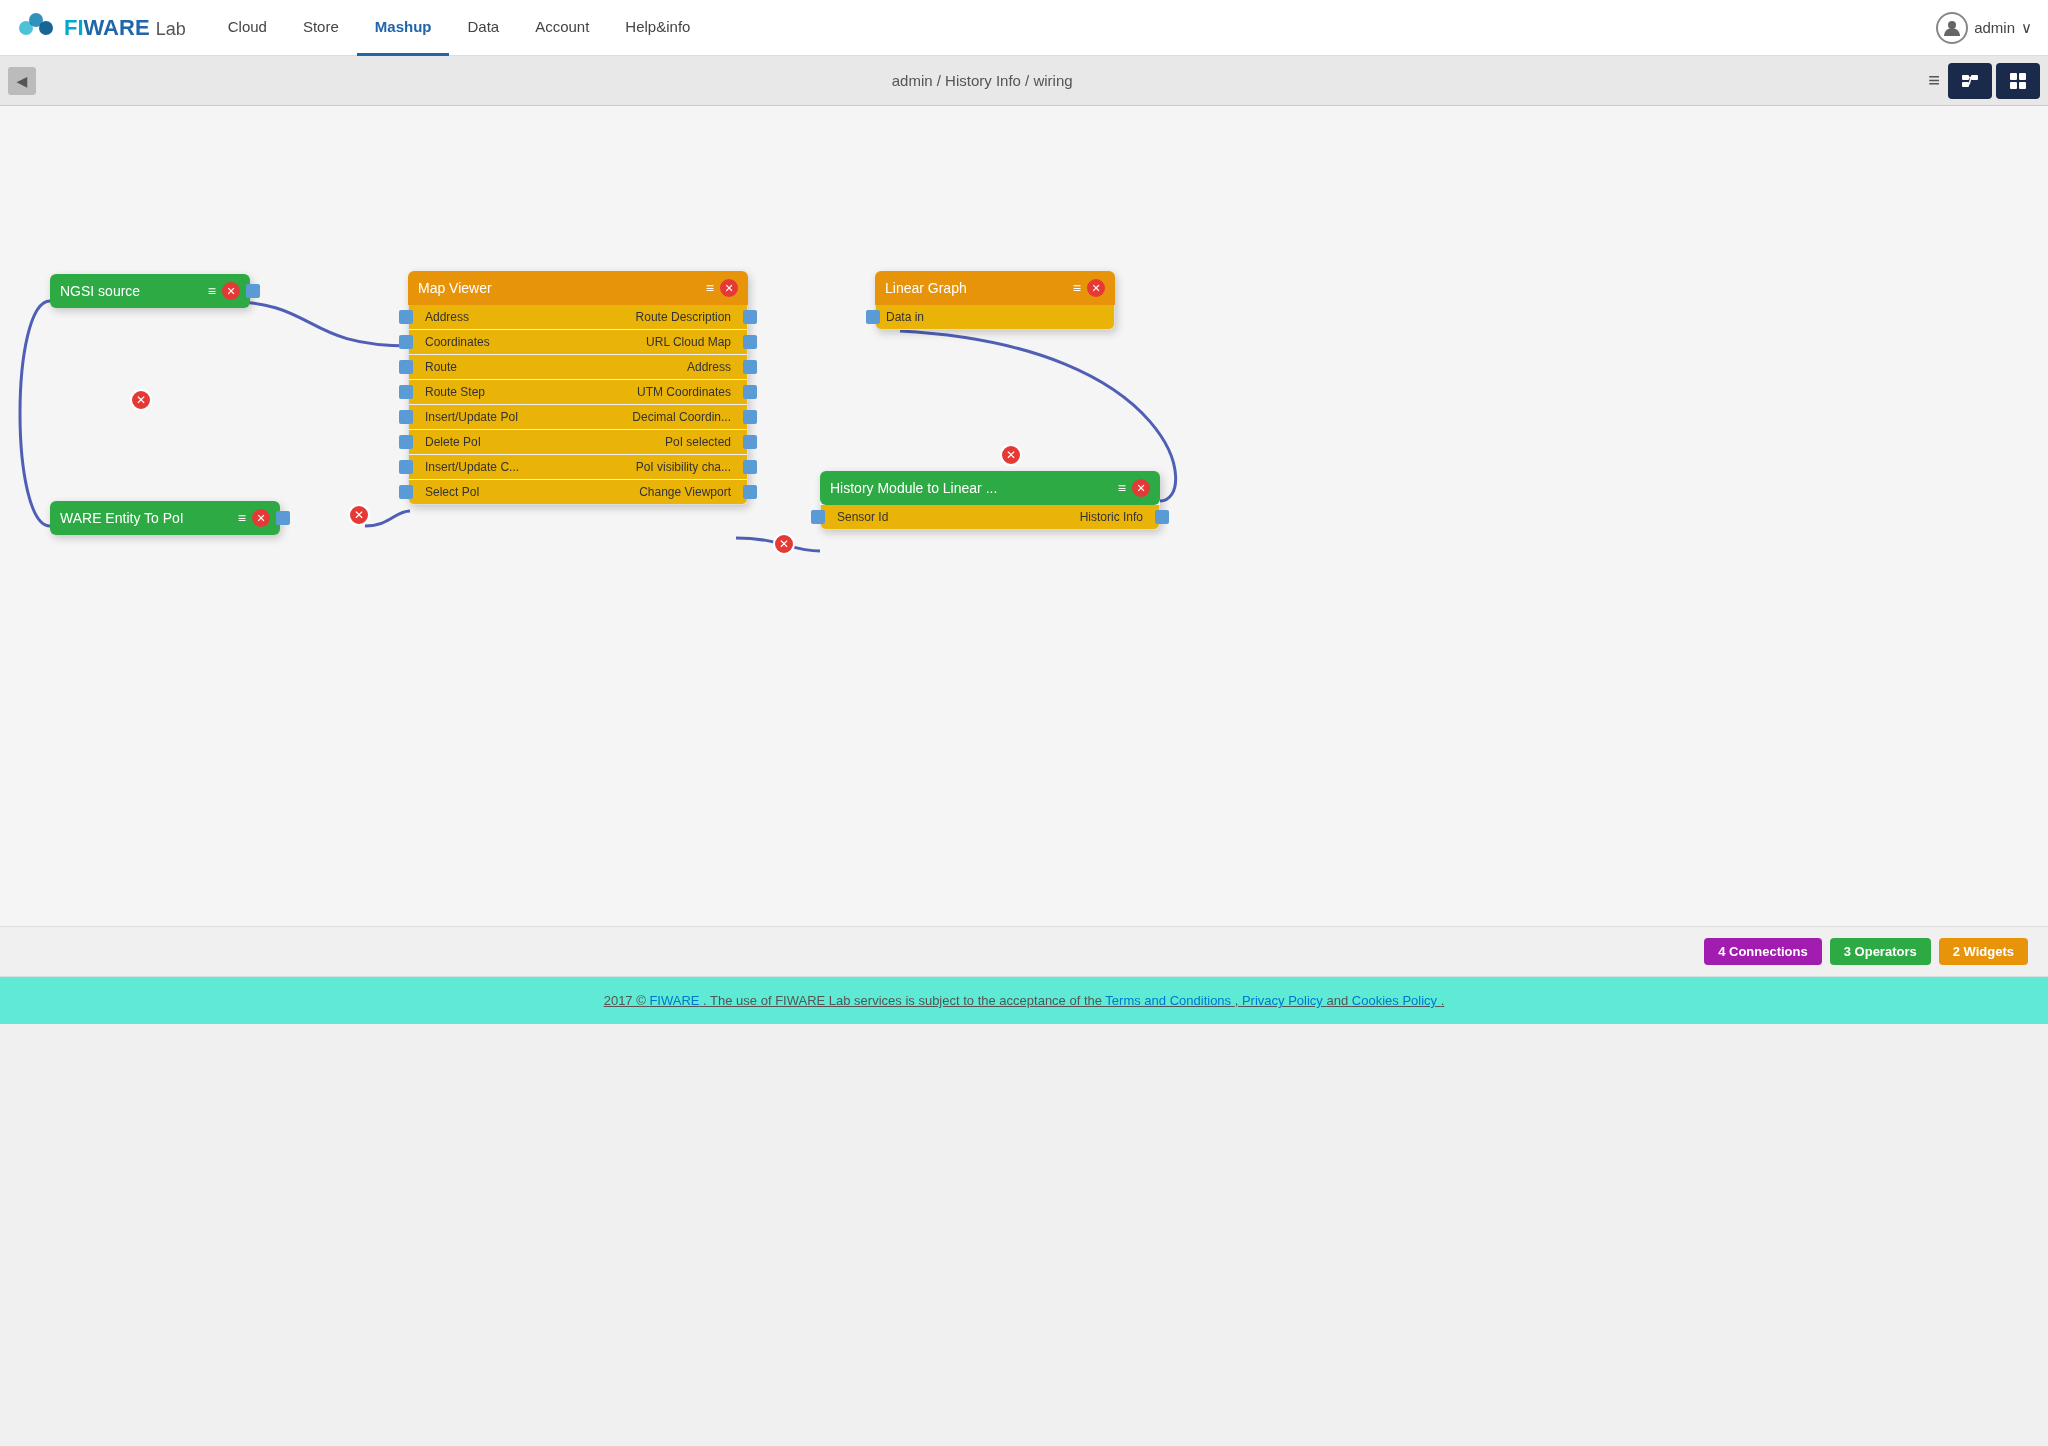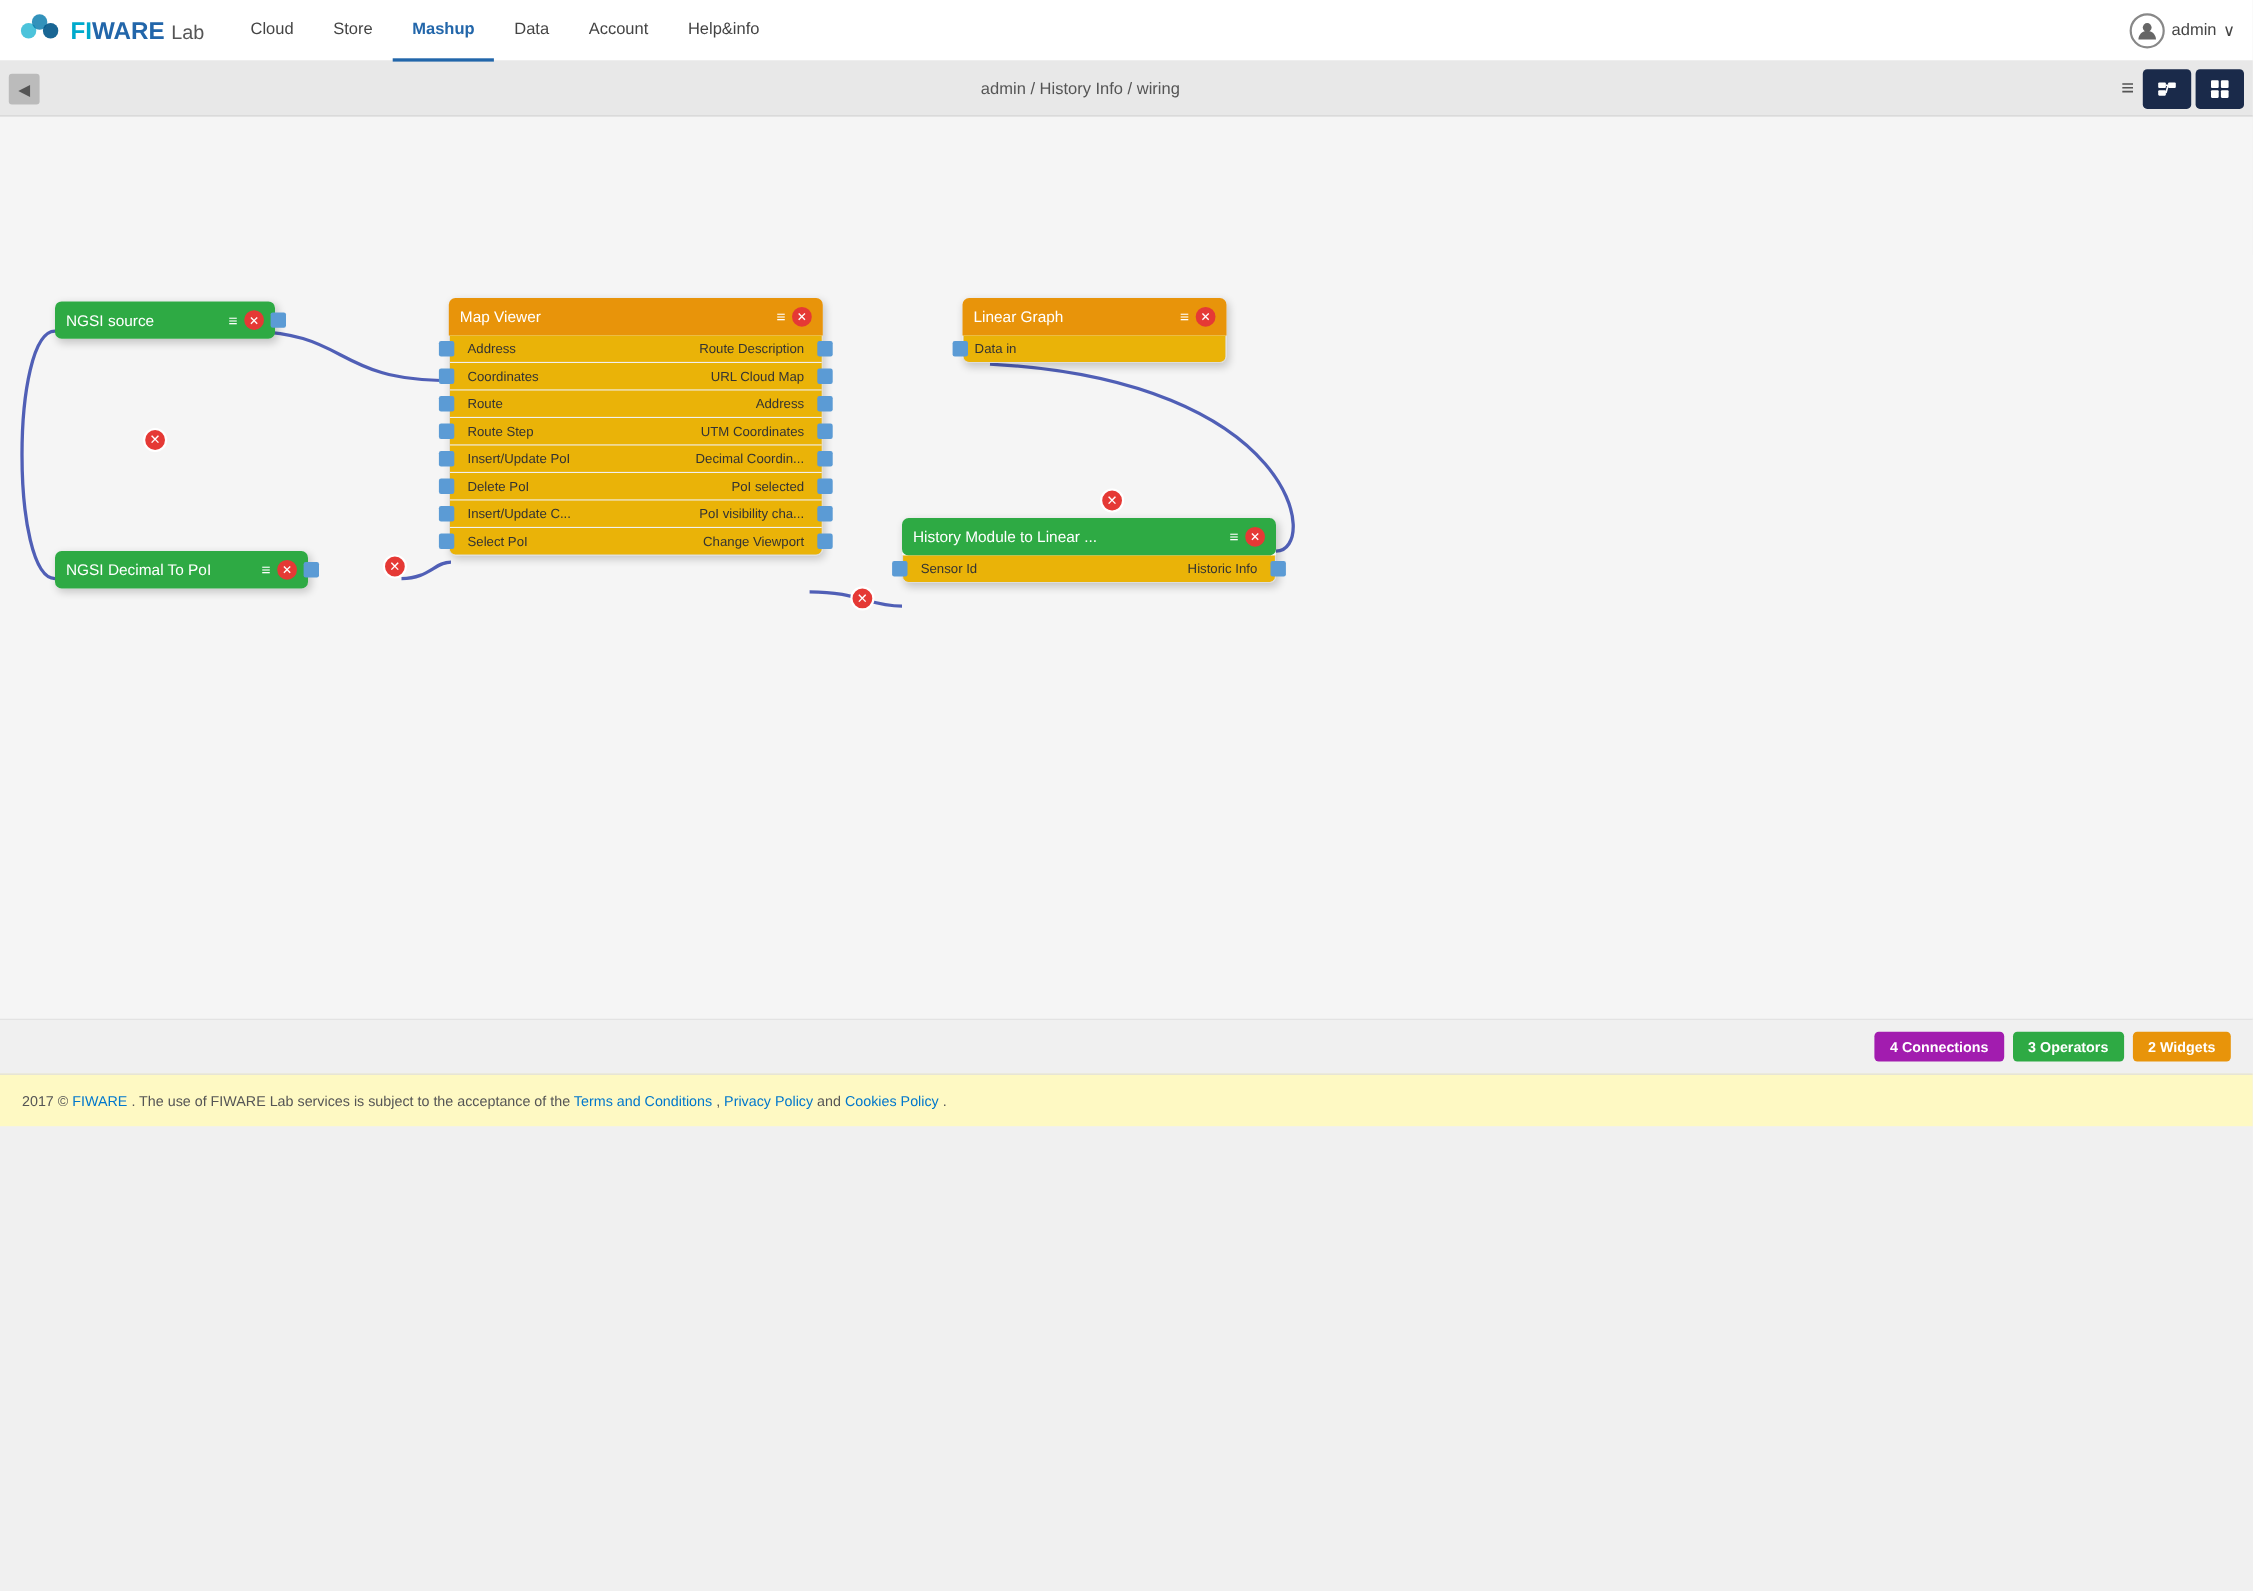--- a/index.html
+++ b/index.html
@@ -243,26 +243,27 @@
       color: #fff;
       font-size: 13px;
       font-weight: bold;
     }
     .badge-blue { background: #a21caf; }
     .badge-green { background: #2eaa44; }
     .badge-orange { background: #e8940a; }
 
     
     .copyright {
-      background: #fef9c3;
+      background: #5eead4;
       border-top: 1px solid #ddd;
       padding: 16px 20px;
       font-size: 13px;
       color: #555;
-      text-align: left;
+      text-align: center;
+      text-decoration: underline;
     }
     .copyright a { color: #0077cc; text-decoration: none; }
   </style>
 </head>
 <body>
 
 <nav class="top-nav">
   <div class="logo">
     <svg class="logo-icon" viewBox="0 0 40 40" xmlns="http://www.w3.org/2000/svg">
       <circle cx="10" cy="20" r="7" fill="#00aacc" opacity="0.7"></circle>
@@ -349,21 +350,21 @@
         <span class="menu-icon">≡</span>
         <div class="icon-circle-red">✕</div>
       </div>
     </div>
 
     <div style="position:absolute; right:-10px; top:50%; transform:translateY(-50%); width:14px; height:14px; background:#5b9bd5; border-radius:2px;"></div>
   </div>
 
   <div class="widget-box" style="left: 50px; top: 395px; width: 230px;">
     <div class="widget-header green">
-      <span>NGSI Decimal To PoI</span>
+      <span>WARE Entity To PoI</span>
       <div class="header-icons">
         <span class="menu-icon">≡</span>
         <div class="icon-circle-red">✕</div>
       </div>
     </div>
 
     <div style="position:absolute; right:-10px; top:50%; transform:translateY(-50%); width:14px; height:14px; background:#5b9bd5; border-radius:2px;"></div>
   </div>
 
   <div class="widget-box" style="left: 408px; top: 165px; width: 340px;">

